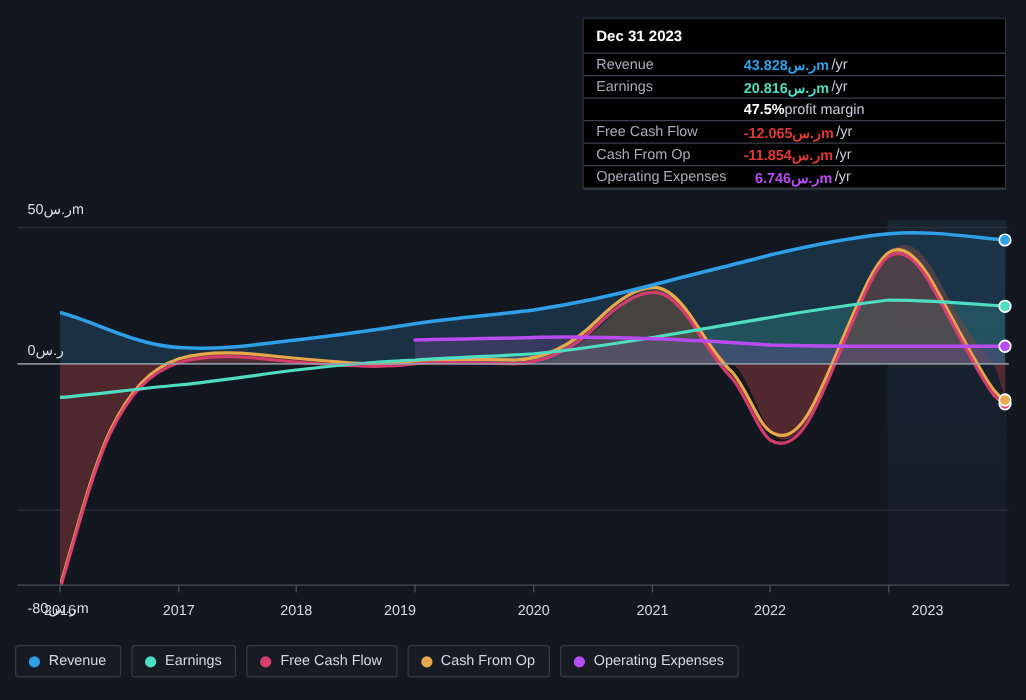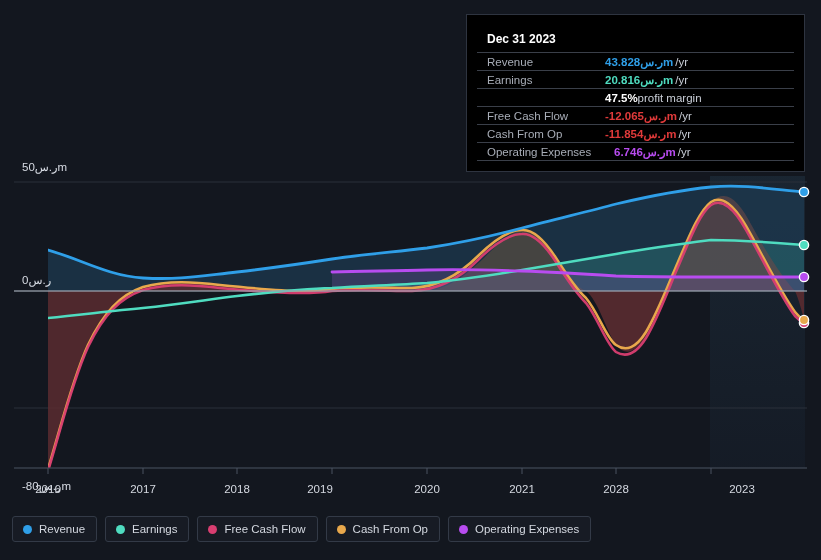--- a/index.html
+++ b/index.html
@@ -58,21 +58,21 @@
   }
 
   
   #tooltip {
     position: absolute;
     left: 466px; top: 14px;
     width: 339px;
     background: #000000;
     border: 1px solid #2e3440;
     box-sizing: border-box;
-    padding: 10px;
+    padding: 0;
     z-index: 40;
   }
   #tooltip-title {
     font-size: 12px;
     font-weight: bold;
     color: #ffffff;
     padding: 7px 0 6px 10px;
   }
   .tt-row {
     display: flex;
@@ -254,21 +254,21 @@
   <div class="y-label" id="y-label-zero">0ر.س</div>
   <div class="y-label" id="y-label-bot">-80ر.سm</div>
 
   <div class="x-axis">
     <div class="x-label" style="left:48px">2016</div>
     <div class="x-label" style="left:143px">2017</div>
     <div class="x-label" style="left:237px">2018</div>
     <div class="x-label" style="left:320px">2019</div>
     <div class="x-label" style="left:427px">2020</div>
     <div class="x-label" style="left:522px">2021</div>
-    <div class="x-label" style="left:616px">2028</div>
+    <div class="x-label" style="left:616px">2022</div>
     <div class="x-label" style="left:742px">2023</div>
   </div>
 
   <div id="tooltip">
     <div id="tooltip-title">Dec 31 2023</div>
 
     <div class="tt-row">
       <span class="tt-label">Revenue</span>
       <span class="tt-value v-revenue">43.828ر.سm</span>
       <span class="tt-suffix">/yr</span>

